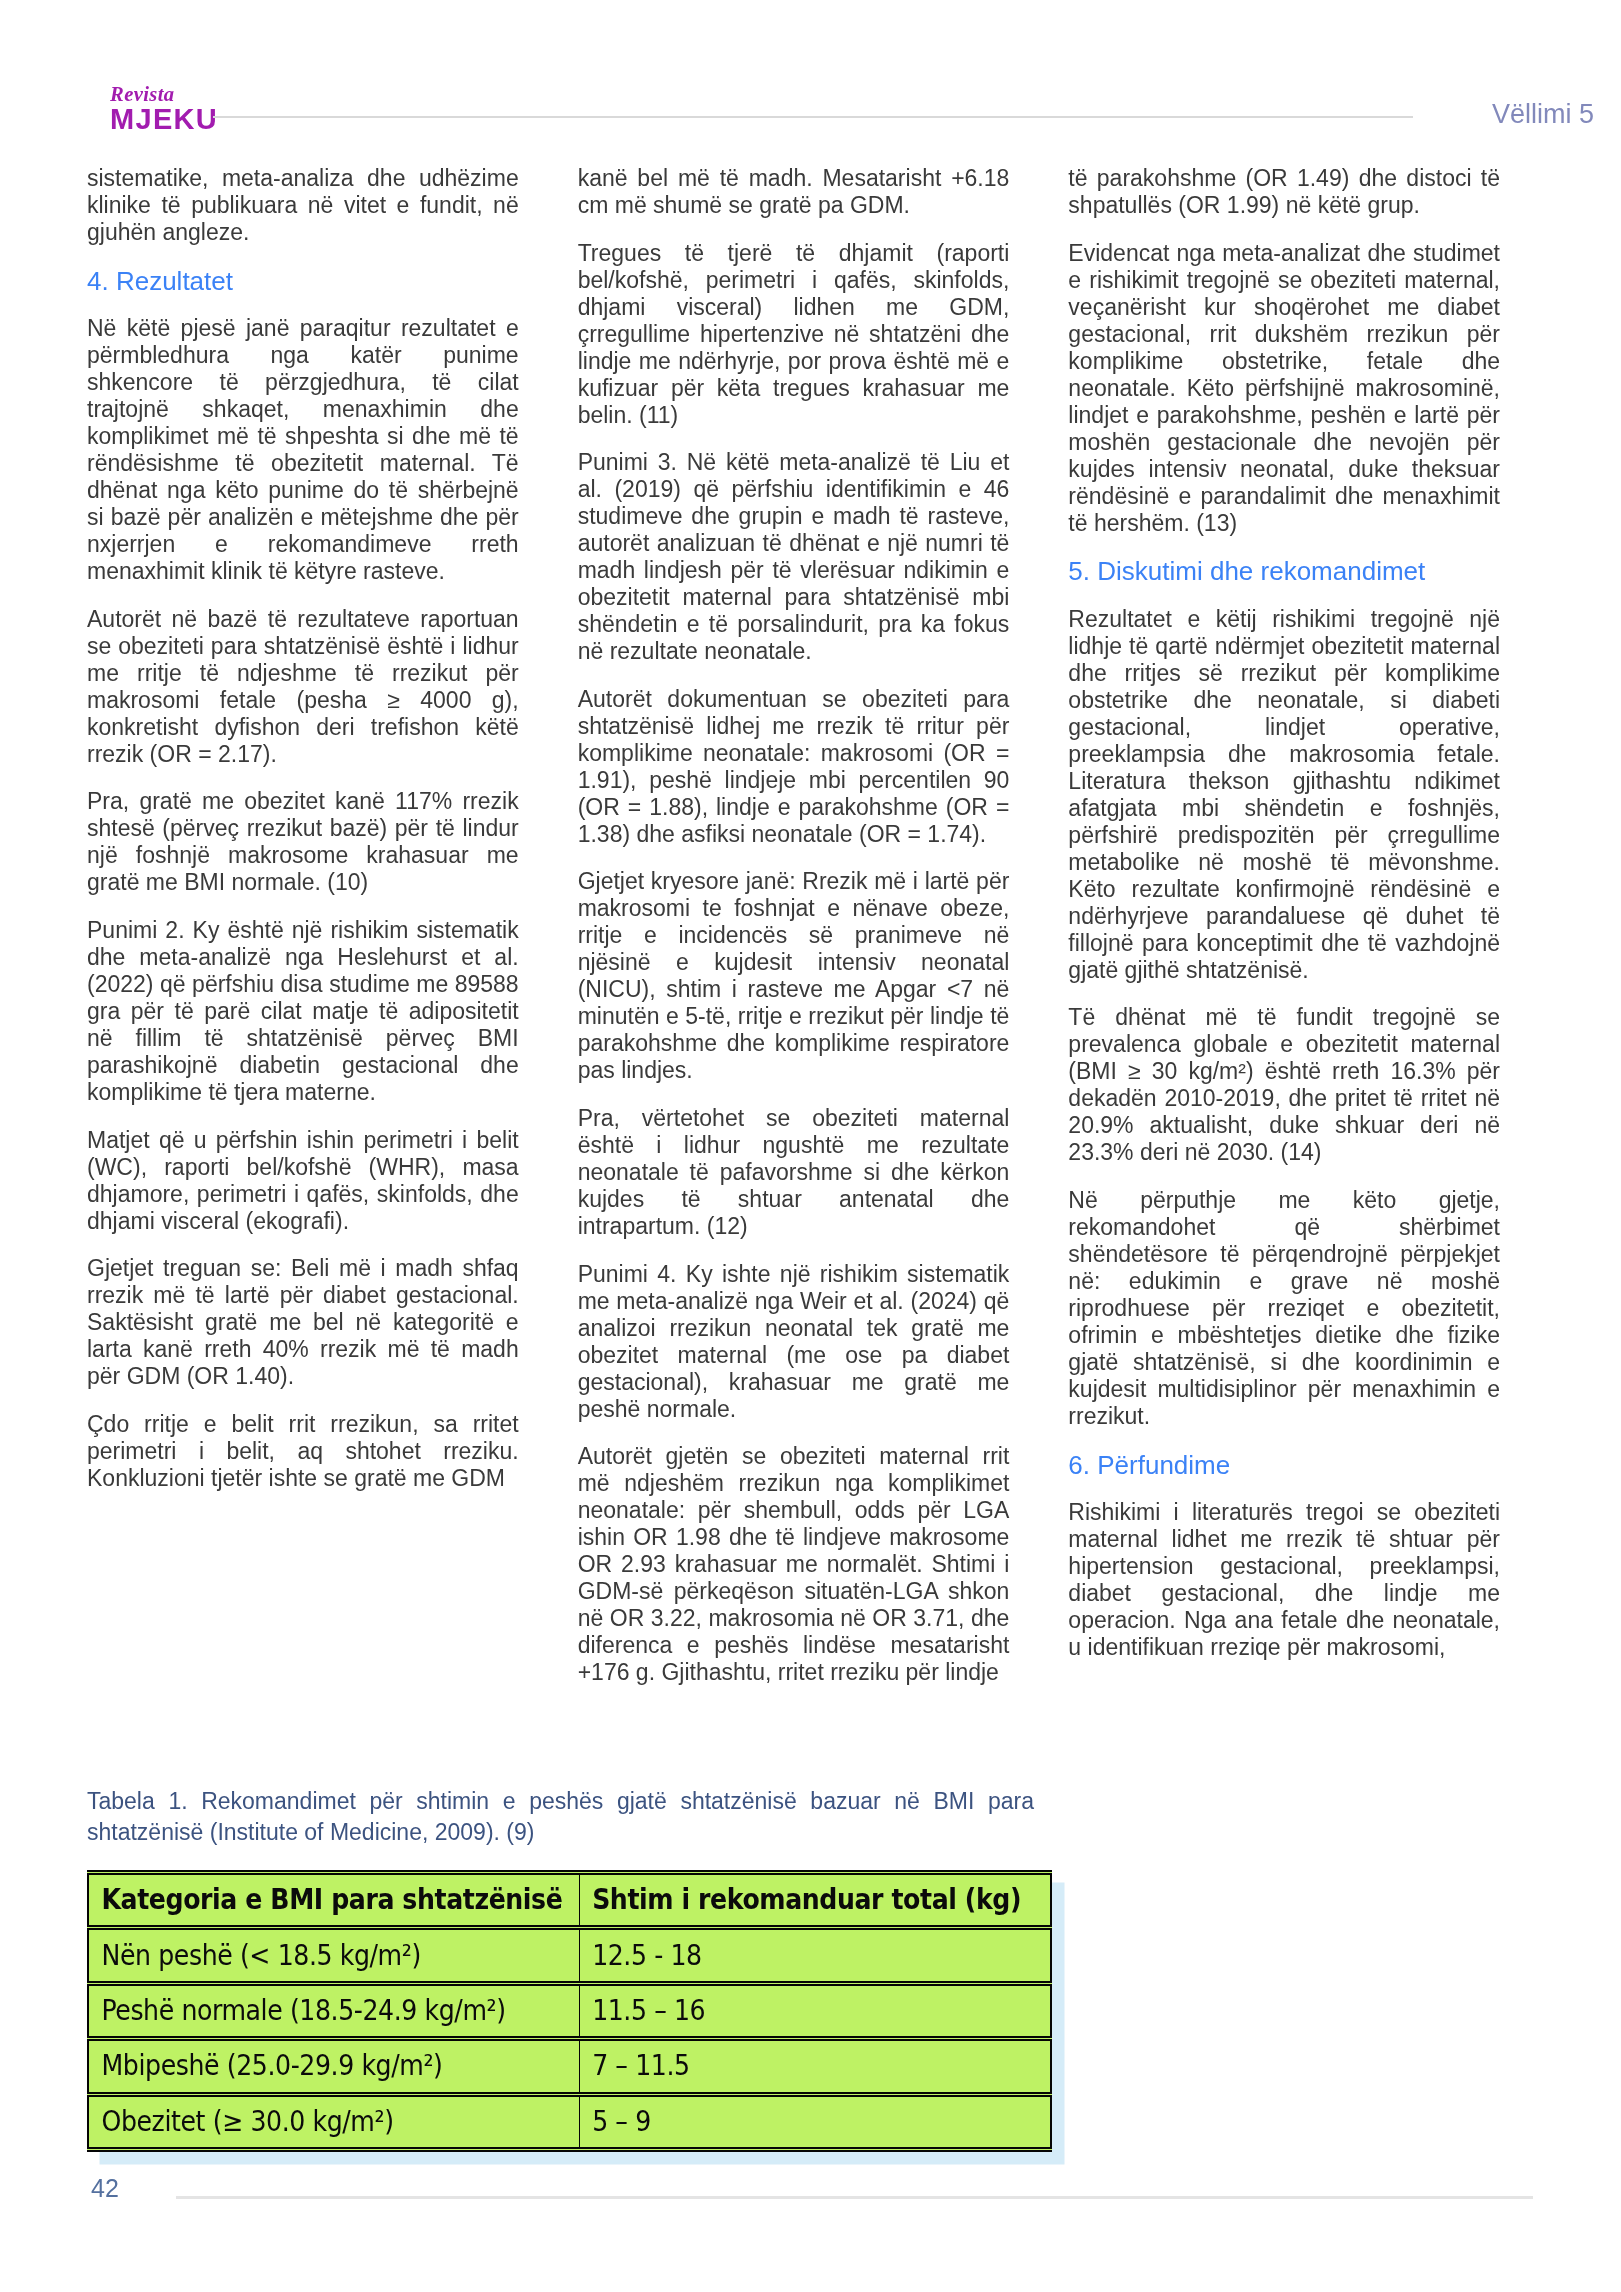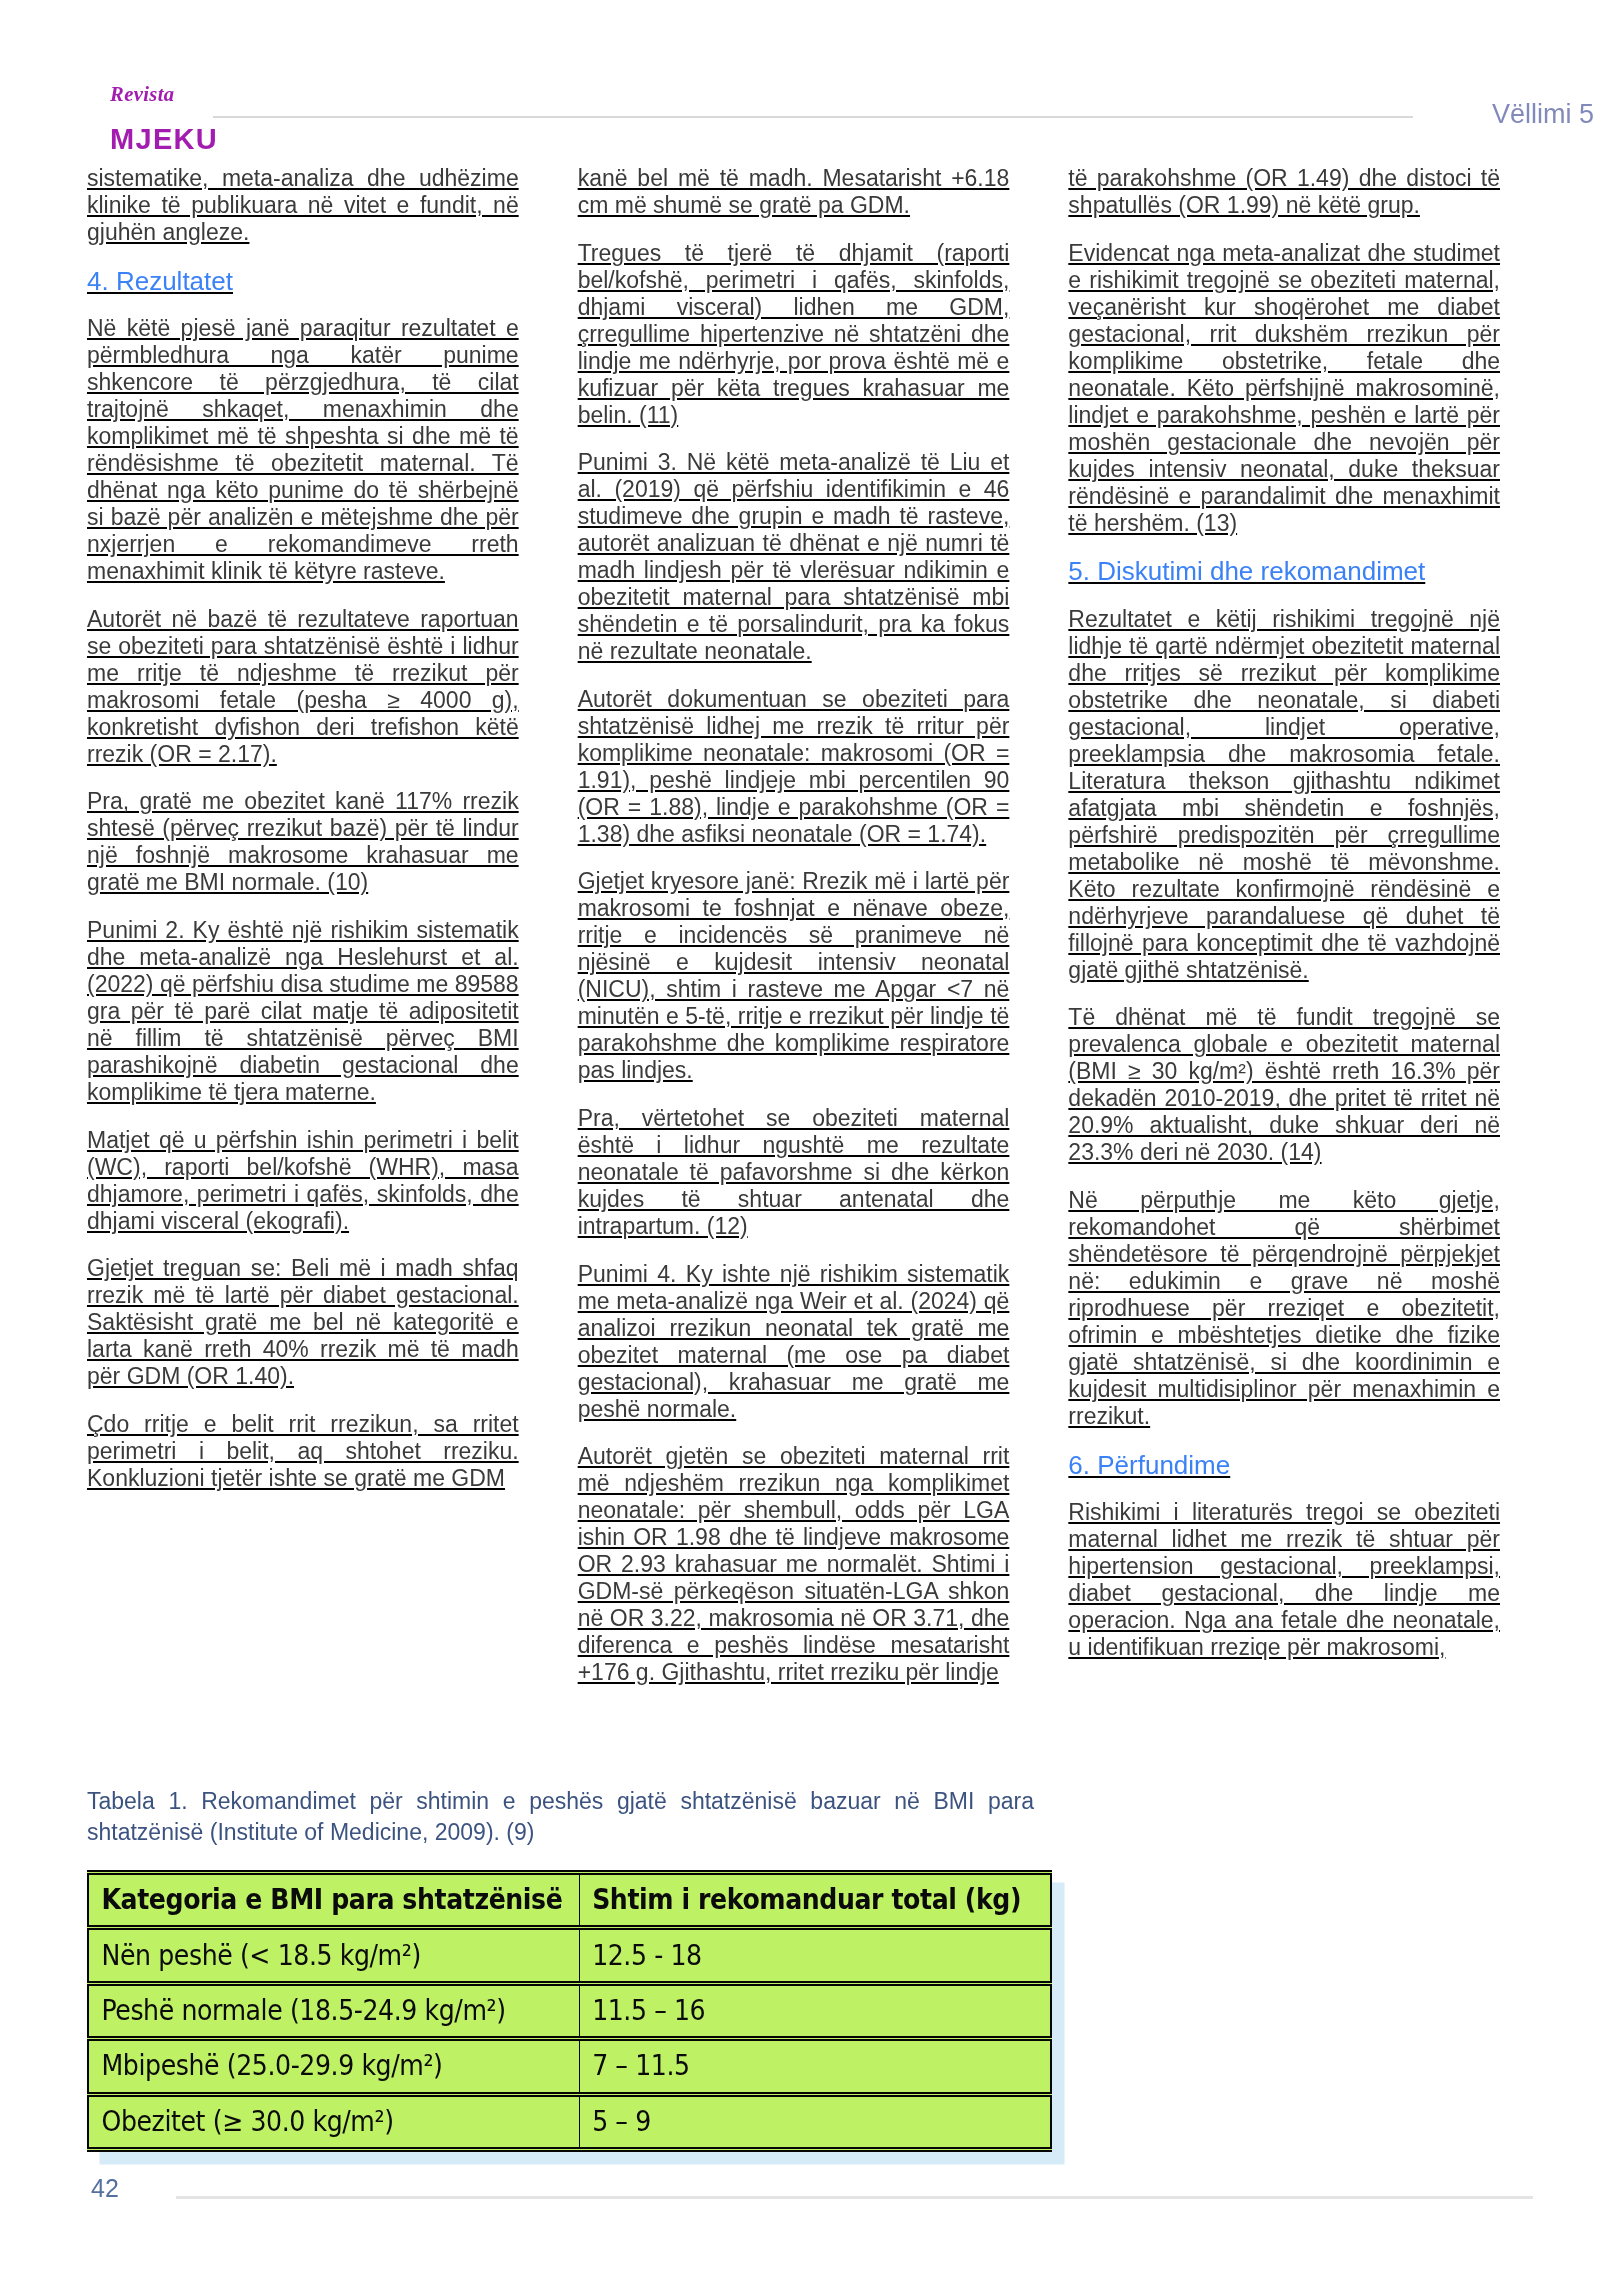--- a/index.html
+++ b/index.html
@@ -5,28 +5,28 @@
   html,body { margin:0; padding:0; background:#ffffff; }
   .page {
     position:relative; width:1621px; height:2293px; background:#ffffff;
     font-family:"Liberation Sans", sans-serif; overflow:hidden;
   }
 
   
   .brand { position:absolute; left:110px; top:84px; color:#a21caf; }
   .brand-top { font-family:"Liberation Serif", serif; font-style:italic; font-weight:bold;
     font-size:20.6px; line-height:1.0; letter-spacing:0.4px; }
-  .brand-name { font-size:29px; font-weight:bold; letter-spacing:1.3px; line-height:1.02;margin-top:20px; }
+  .brand-name { font-size:29px; font-weight:bold; letter-spacing:1.3px; line-height:1.02; }
   .header-rule { position:absolute; left:213px; top:116px; width:1200px; height:1.8px;
     background:#d9d9d9; }
   .volume { position:absolute; left:1433px; top:99px; width:161px; text-align:right;
     font-size:27px; color:#8289bb; }
 
   
-  .columns { position:absolute; left:87px; top:165px; width:1413px; display:flex; gap:59px;text-decoration:underline; }
+  .columns { position:absolute; left:87px; top:165px; width:1413px; display:flex; gap:59px; }
   .col { width:432px; }
   .body-par { font-size:23px; line-height:27px; color:#3a3a3a; text-align:justify;
     margin:0 0 20.6px 0; }
   .section-heading { font-size:26px; line-height:29px; color:#3b82f6; font-weight:normal;
     margin:11.6px 0 19.7px 0; }
 
   
   .table-caption { position:absolute; left:87px; top:1786px; width:947px;
     font-size:23px; line-height:31px; color:#3c5380; text-align:justify; }
 

